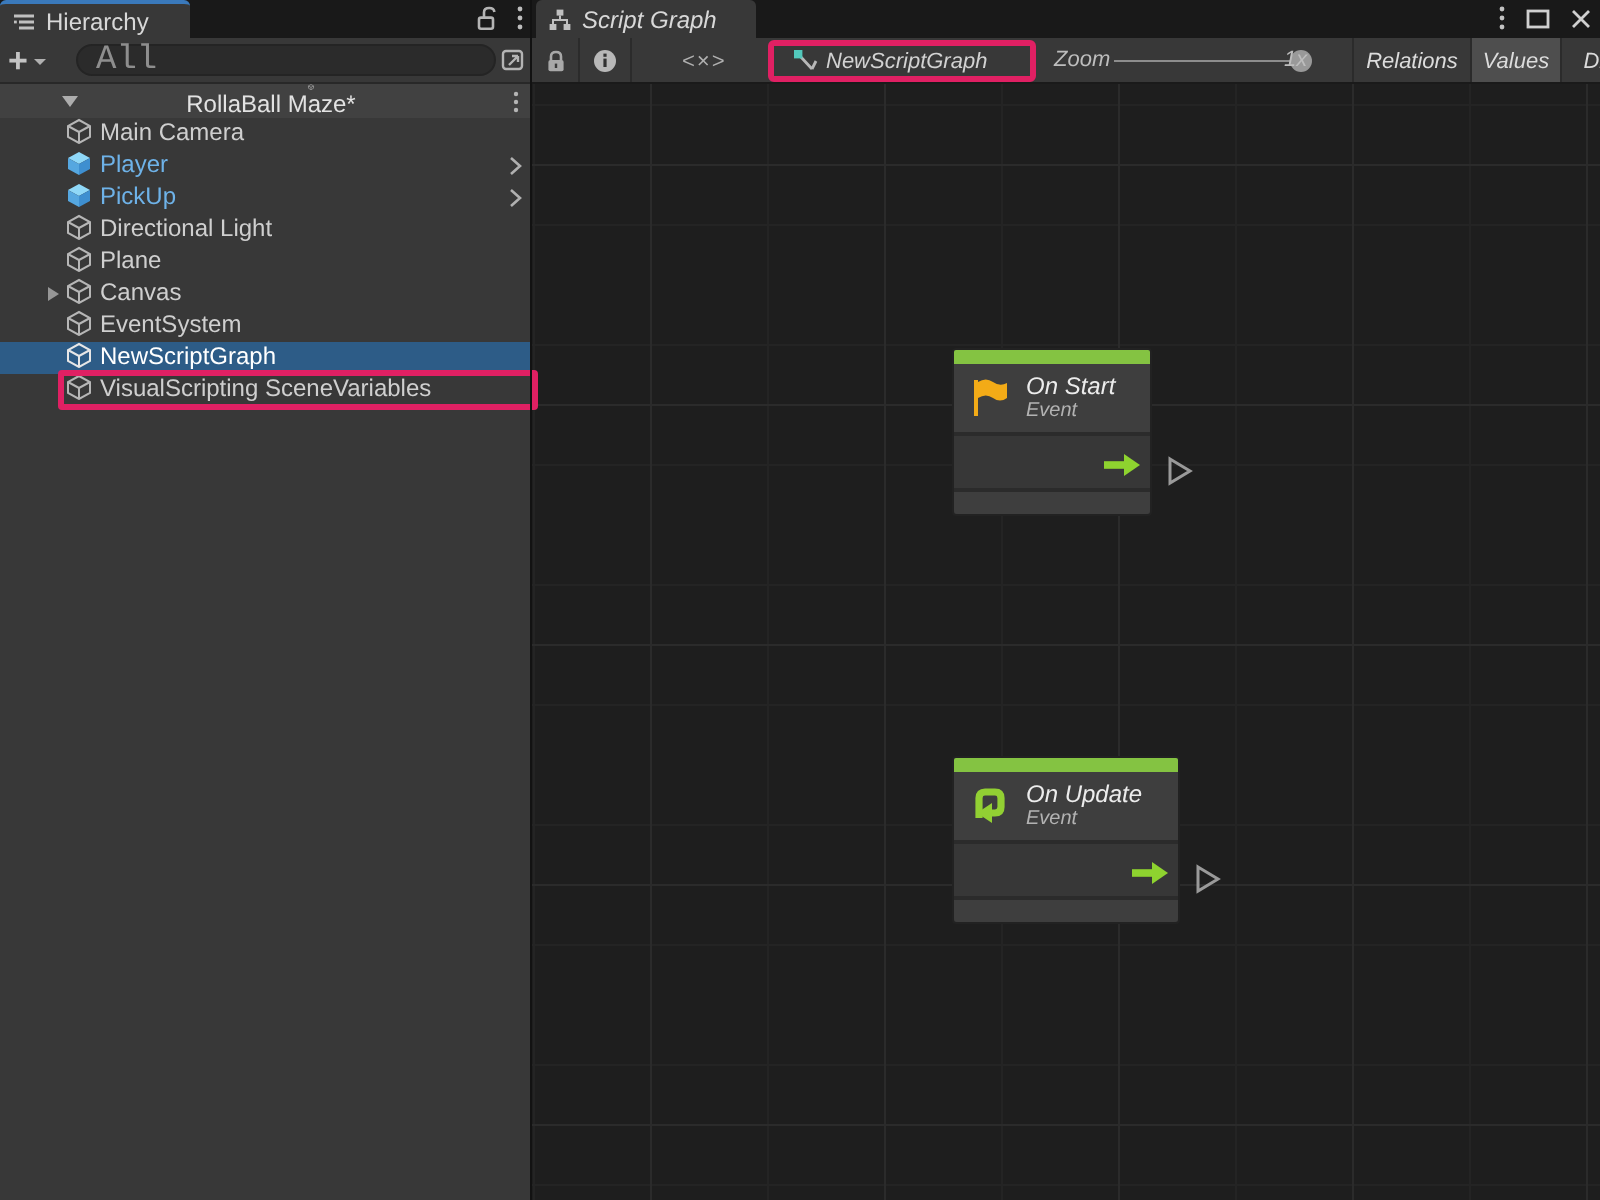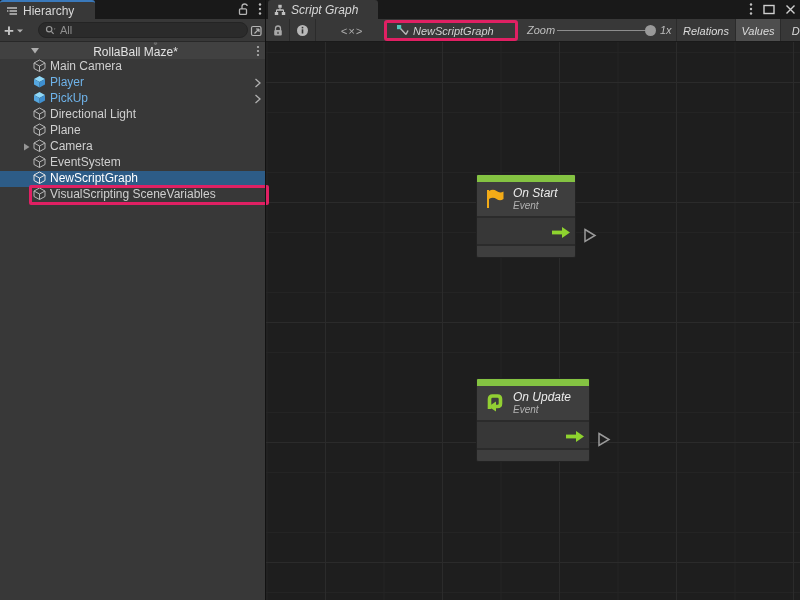--- a/index.html
+++ b/index.html
@@ -17,21 +17,21 @@
   .panelbar-icons { position:absolute; top:2px; right:4px; display:flex; gap:8px; align-items:center; }
   .hier-toolbar { position:absolute; left:0; top:19px; width:266px; height:23px;
                   background:#383838; border-bottom:1px solid #282828; }
   .plus-btn { position:absolute; left:4px; top:2px; width:28px; height:19px; display:flex;
               align-items:center; gap:2px; color:#c8c8c8; cursor:default; }
   .plus-glyph { font-size:17px; font-weight:bold; line-height:1; color:#c4c4c4; }
   .search-pill { position:absolute; left:38px; top:3px; width:210px; height:16px;
                  background:#2b2b2b; border:1px solid #242424; border-radius:8px;
                  display:flex; align-items:center; padding:0 6px; gap:3px; }
   .search-pill input { flex:1; background:transparent; border:none; outline:none;
-                       font-size:11px; color:#cfcfcf; font-family:Liberation Sans, sans-serif; }
+                       font-size:17px; color:#cfcfcf; font-family:Liberation Mono, monospace; }
   .search-pill input::placeholder { color:#8e8e8e; }
   .popout { position:absolute; right:3px; top:4px; }
 
   .tree { position:absolute; left:0; top:42px; width:266px; height:558px; background:#383838; }
   .scene-row { position:relative; height:17px; background:#414141; display:flex;
                align-items:center; color:#e2e2e2; font-size:12px;flex-direction:column; }
   .scene-row .fold { position:absolute; left:30px; top:4px; }
   .scene-row .sicon { margin-left:45px; }
   .scene-row .slabel { margin-left:5px; }
   .scene-kebab { position:absolute; right:6px; top:3px; }
@@ -59,21 +59,21 @@
   .ticon { position:absolute; top:0; height:23px; display:flex; align-items:center; justify-content:center; }
   .code-glyph { font-size:11px; color:#b0b0b0; letter-spacing:1px; }
   .crumb { position:absolute; left:130px; top:0; height:23px; display:flex; align-items:center; gap:4px;
            color:#d2d2d2; font-size:11px; }
   .annot-crumb { position:absolute; left:118px; top:1px; width:134px; height:21px;
                  border:3px solid #e02063; border-radius:3px; z-index:5; pointer-events:none; }
   .zoom-label { position:absolute; left:261px; top:5px; font-size:11px; color:#bdbdbd; }
   .zoom-track { position:absolute; left:291px; top:11px; width:98px; height:1px; background:#8d8d8d; }
   .zoom-handle { position:absolute; left:379px; top:6px; width:11px; height:11px;
                  border-radius:50%; background:#999999; }
-  .zoom-val { position:absolute; left:394px; top:5px; font-size:11px; color:#bdbdbd;text-align:right; }
+  .zoom-val { position:absolute; left:376px; top:5px; font-size:11px; color:#bdbdbd;text-align:right; }
   .tb-btn { position:absolute; top:0; height:23px; display:flex; align-items:center;
             justify-content:center; font-size:11px; color:#dcdcdc; border-left:1px solid #2b2b2b; }
   .btn-relations { left:410px; width:59px; }
   .btn-values { left:469px; width:45px; background:#4e4e4e; }
   .btn-dim { left:514px; width:42px; }
 
   .graphview { position:absolute; left:0; top:42px; width:534px; height:558px;
     background-color:#1e1e1e; overflow:hidden;
     background-image:
       linear-gradient(90deg, #2b2b2b 1px, transparent 1px),
@@ -213,21 +213,21 @@
 
 
       <div class="row">
         <svg class="fold" width="9" height="10" viewBox="0 0 9 10">
           <path d="M2 1.5L7.5 5L2 8.5Z" fill="#969696"></path>
         </svg>
         <svg class="gicon" width="13" height="13" viewBox="0 0 13 13">
           <path d="M6.5 1L12 4v5.5L6.5 12.5L1 9.5V4Z" stroke="#b6b6b6" stroke-width="1" fill="none"></path>
           <path d="M1 4l5.5 3L12 4M6.5 7v5.5" stroke="#b6b6b6" stroke-width="1" fill="none"></path>
         </svg>
-        <span class="rlabel">Camera</span>
+        <span class="rlabel">Canvas</span>
       </div>
 
       <div class="row">
         <svg class="gicon" width="13" height="13" viewBox="0 0 13 13">
           <path d="M6.5 1L12 4v5.5L6.5 12.5L1 9.5V4Z" stroke="#b6b6b6" stroke-width="1" fill="none"></path>
           <path d="M1 4l5.5 3L12 4M6.5 7v5.5" stroke="#b6b6b6" stroke-width="1" fill="none"></path>
         </svg>
         <span class="rlabel">EventSystem</span>
       </div>
 

